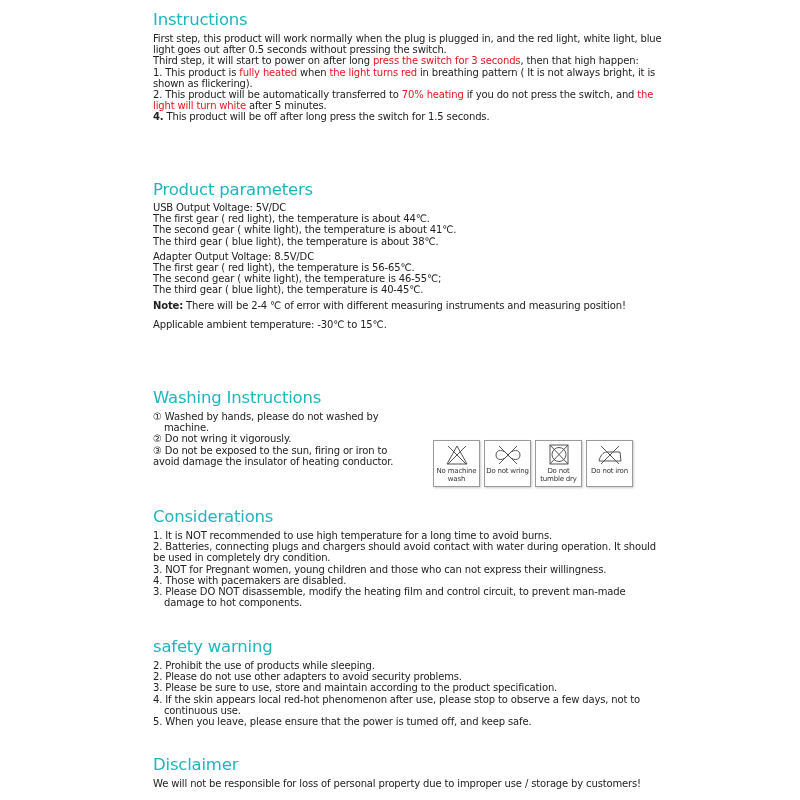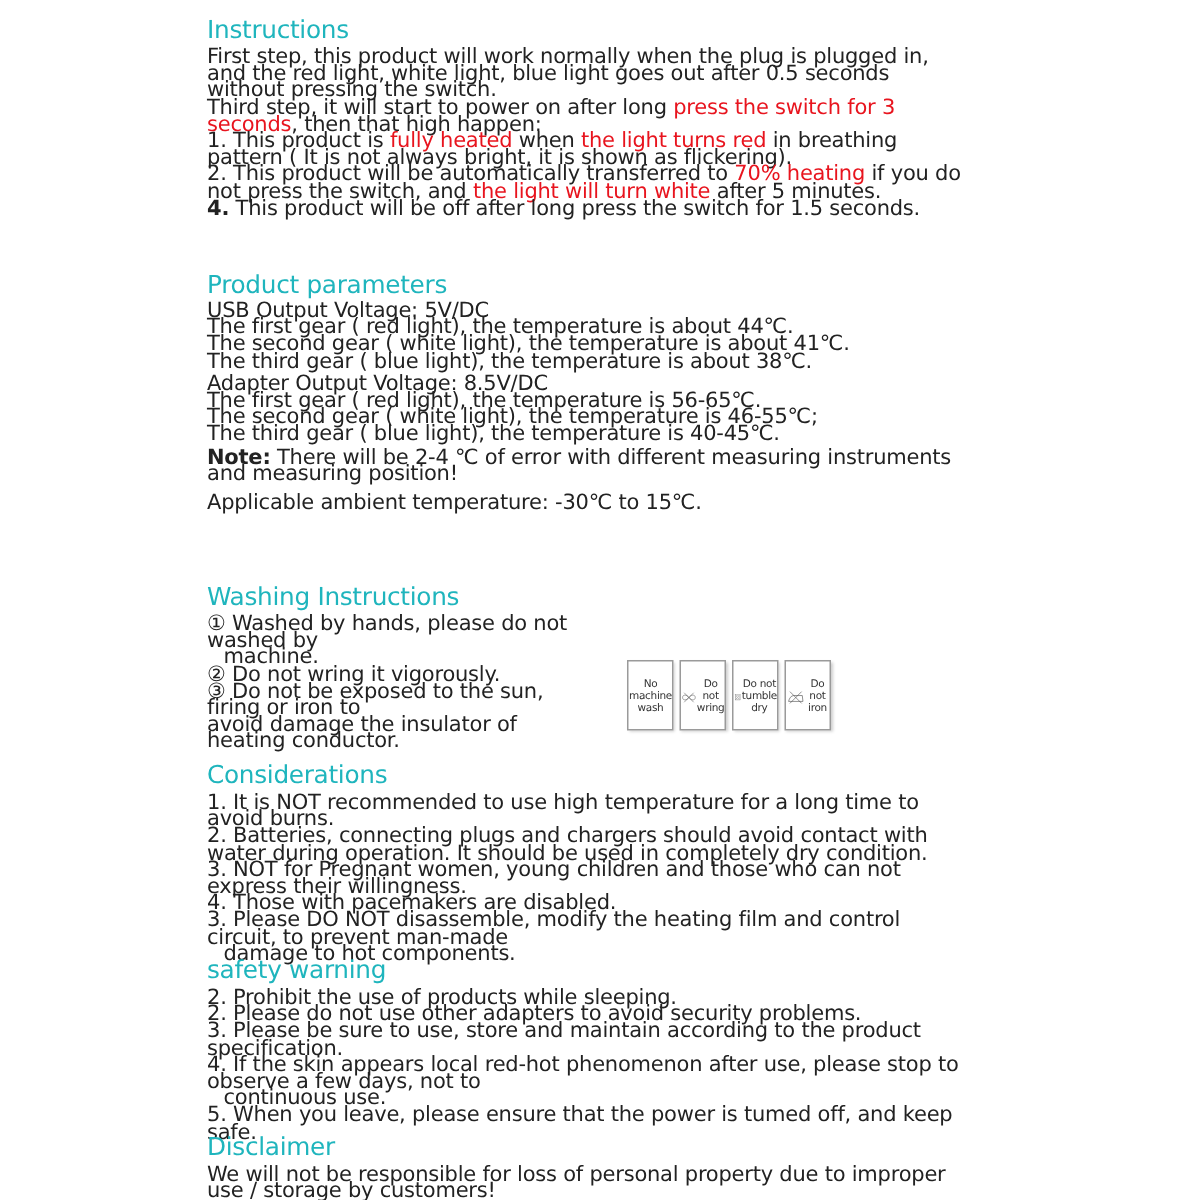--- a/index.html
+++ b/index.html
@@ -3,30 +3,30 @@
 <meta charset="utf-8">
 <style>
   html, body { margin: 0; padding: 0; }
   body {
     width: 800px; height: 800px; overflow: hidden; background: #ffffff;
     font-family: "DejaVu Sans", sans-serif; color: #222;
     position: relative;
   }
   .doc { position: absolute; left: 138px; top: 0; width: 510px; }
   .h { color: #1fb5bd; font-size: 16.5px; font-weight: normal; margin: 0; line-height: 20px; letter-spacing: -0.2px; }
-  .p { font-size: 14px; line-height: 11.2px; margin: 0; letter-spacing: -0.15px; }
+  .p { font-size: 10px; line-height: 11.2px; margin: 0; letter-spacing: -0.15px; }
   .red { color: #e8141e; }
   .b { font-weight: bold; }
-  .sec { position: absolute; left: 0; width: 510px; }
+  .sec { position: absolute; left: 15px; width: 510px; }
   .indent { padding-left: 11px; }
   .gap { height: 4px; }
   .icons { position: absolute; left: 280px; top: 52px; display: flex; gap: 4px; }
   .icon-box {
-    width: 31px; height: 47px; border: 1px solid #9a9a9a; box-sizing: border-box;
-    display: flex; flex-direction: row; align-items: center; justify-content: flex-start;
+    width: 47px; height: 47px; border: 1px solid #9a9a9a; box-sizing: border-box;
+    display: flex; flex-direction: column; align-items: center; justify-content: flex-start;
     background: #fff; box-shadow: 1px 1px 2px #ccc;
   }
   .icon-box svg { width: 30px; height: 22px; margin-top: 3px; }
   .icon-label { font-size: 7px; line-height: 8px; text-align: center; color: #333; margin-top: 1px; letter-spacing: -0.2px; }
 </style>
 </head>
 <body>
 
 <div class="doc">
 

